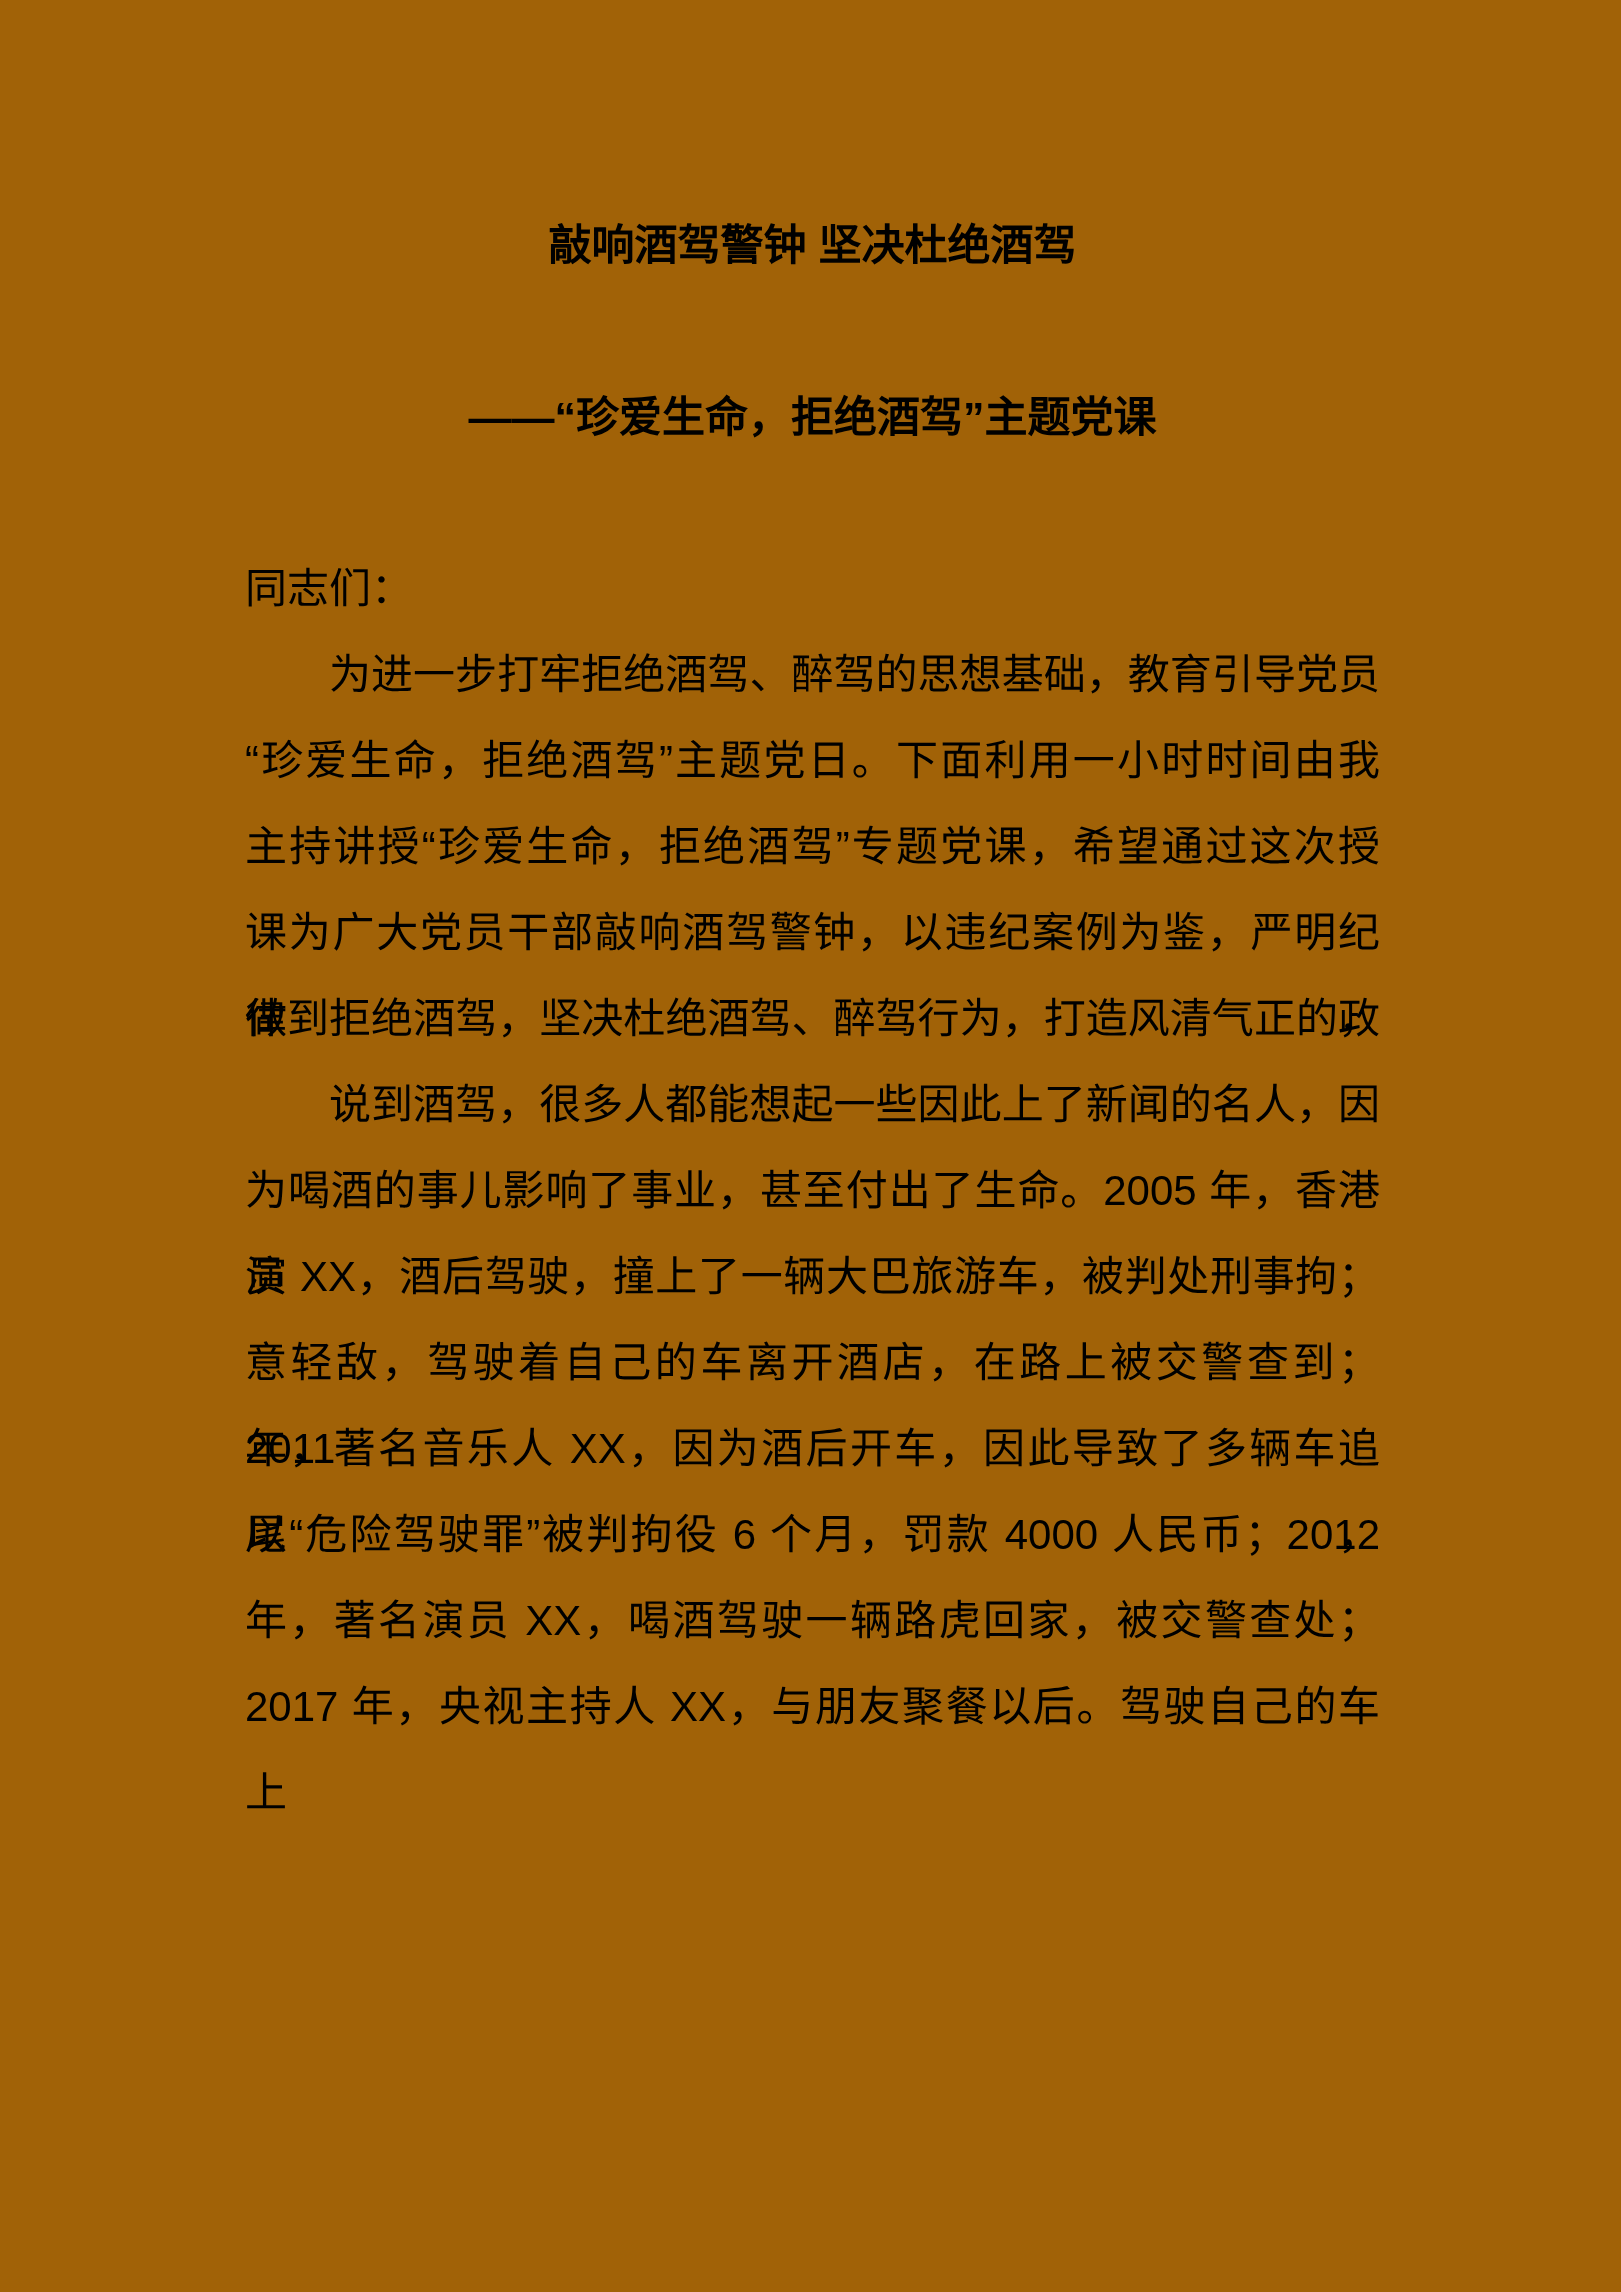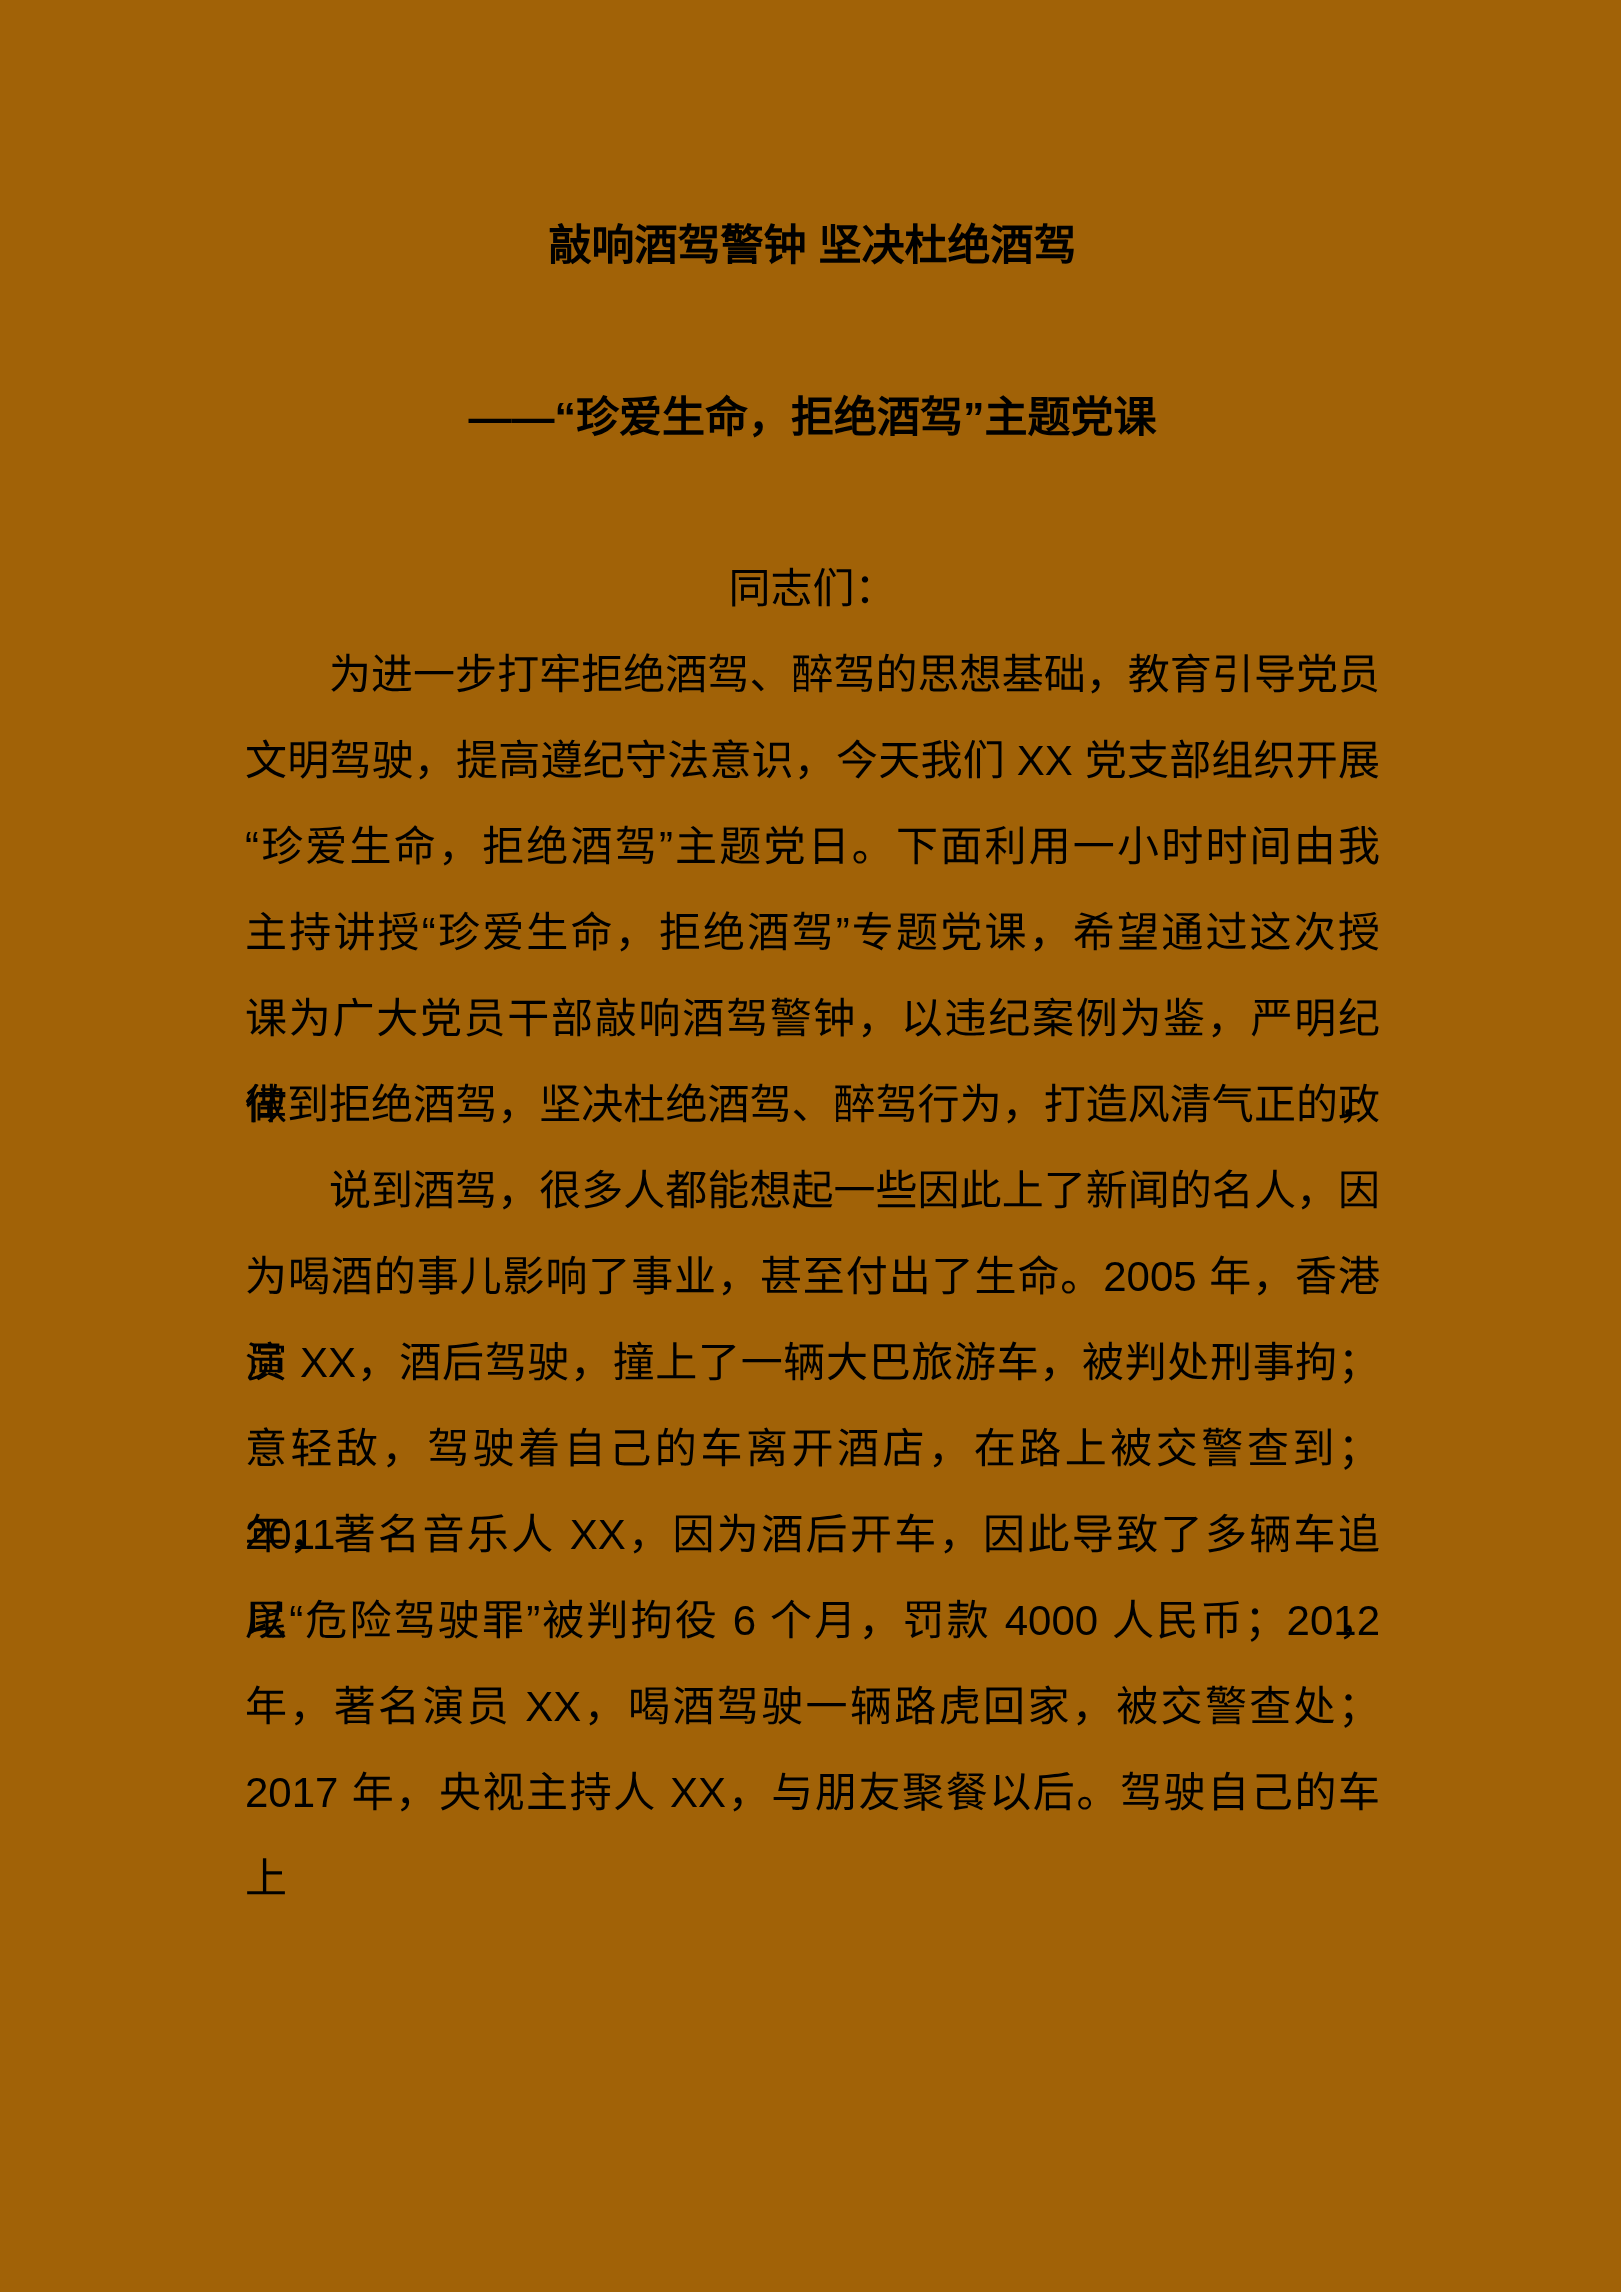--- a/index.html
+++ b/index.html
@@ -21,21 +21,20 @@
     left: 245px;
     top: 202px;
     width: 1135px;
   }
   .line {
     height: 86px;
     line-height: 86px;
     font-size: 42px;
     color: #000000;
     overflow: visible;
-    text-align: center;
   }
   .line.justify {
     text-align: justify;
     text-align-last: justify;
   }
   .line.title,
   .line.subtitle {
     font-weight: bold;
     text-align: center;
     text-align-last: center;
@@ -52,21 +51,20 @@
 <body>
 
 <div class="page">
   <div class="content">
       <div class="line title">敲响酒驾警钟 坚决杜绝酒驾</div>
       <div class="line blank"></div>
       <div class="line subtitle">——“珍爱生命，拒绝酒驾”主题党课</div>
       <div class="line blank"></div>
       <div class="line">同志们：</div>
       <div class="line indent justify">为进一步打牢拒绝酒驾、醉驾的思想基础，教育引导党员</div>
-      <div class="line justify">文明驾驶，提高遵纪守法意识，今天我们 XX 党支部组织开展</div>
       <div class="line justify">“珍爱生命，拒绝酒驾”主题党日。下面利用一小时时间由我</div>
       <div class="line justify">主持讲授“珍爱生命，拒绝酒驾”专题党课，希望通过这次授</div>
       <div class="line justify">课为广大党员干部敲响酒驾警钟，以违纪案例为鉴，严明纪律，</div>
       <div class="line justify">做到拒绝酒驾，坚决杜绝酒驾、醉驾行为，打造风清气正的政</div>
       <div class="line indent justify">说到酒驾，很多人都能想起一些因此上了新闻的名人，因</div>
       <div class="line justify">为喝酒的事儿影响了事业，甚至付出了生命。2005 年，香港演</div>
       <div class="line justify">员 XX，酒后驾驶，撞上了一辆大巴旅游车，被判处刑事拘；</div>
       <div class="line justify">意轻敌，驾驶着自己的车离开酒店，在路上被交警查到；2011</div>
       <div class="line justify">年，著名音乐人 XX，因为酒后开车，因此导致了多辆车追尾，</div>
       <div class="line justify">以“危险驾驶罪”被判拘役 6 个月，罚款 4000 人民币；2012</div>

